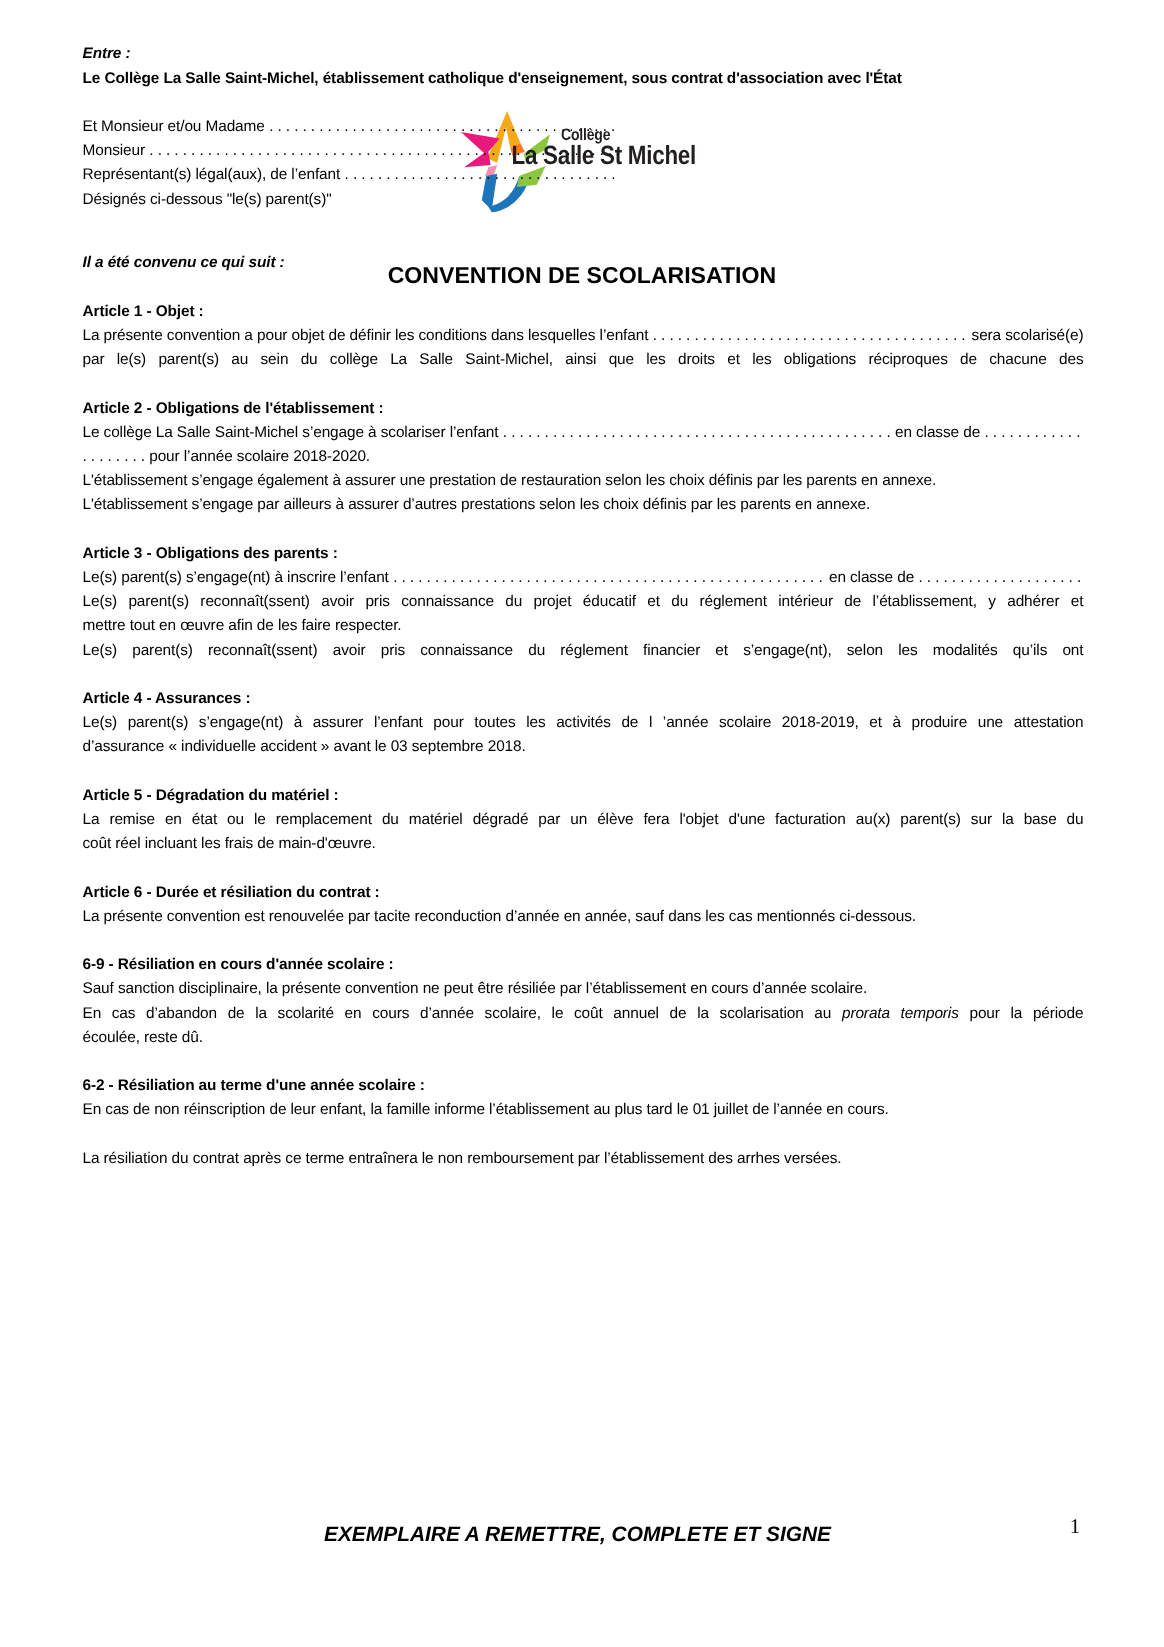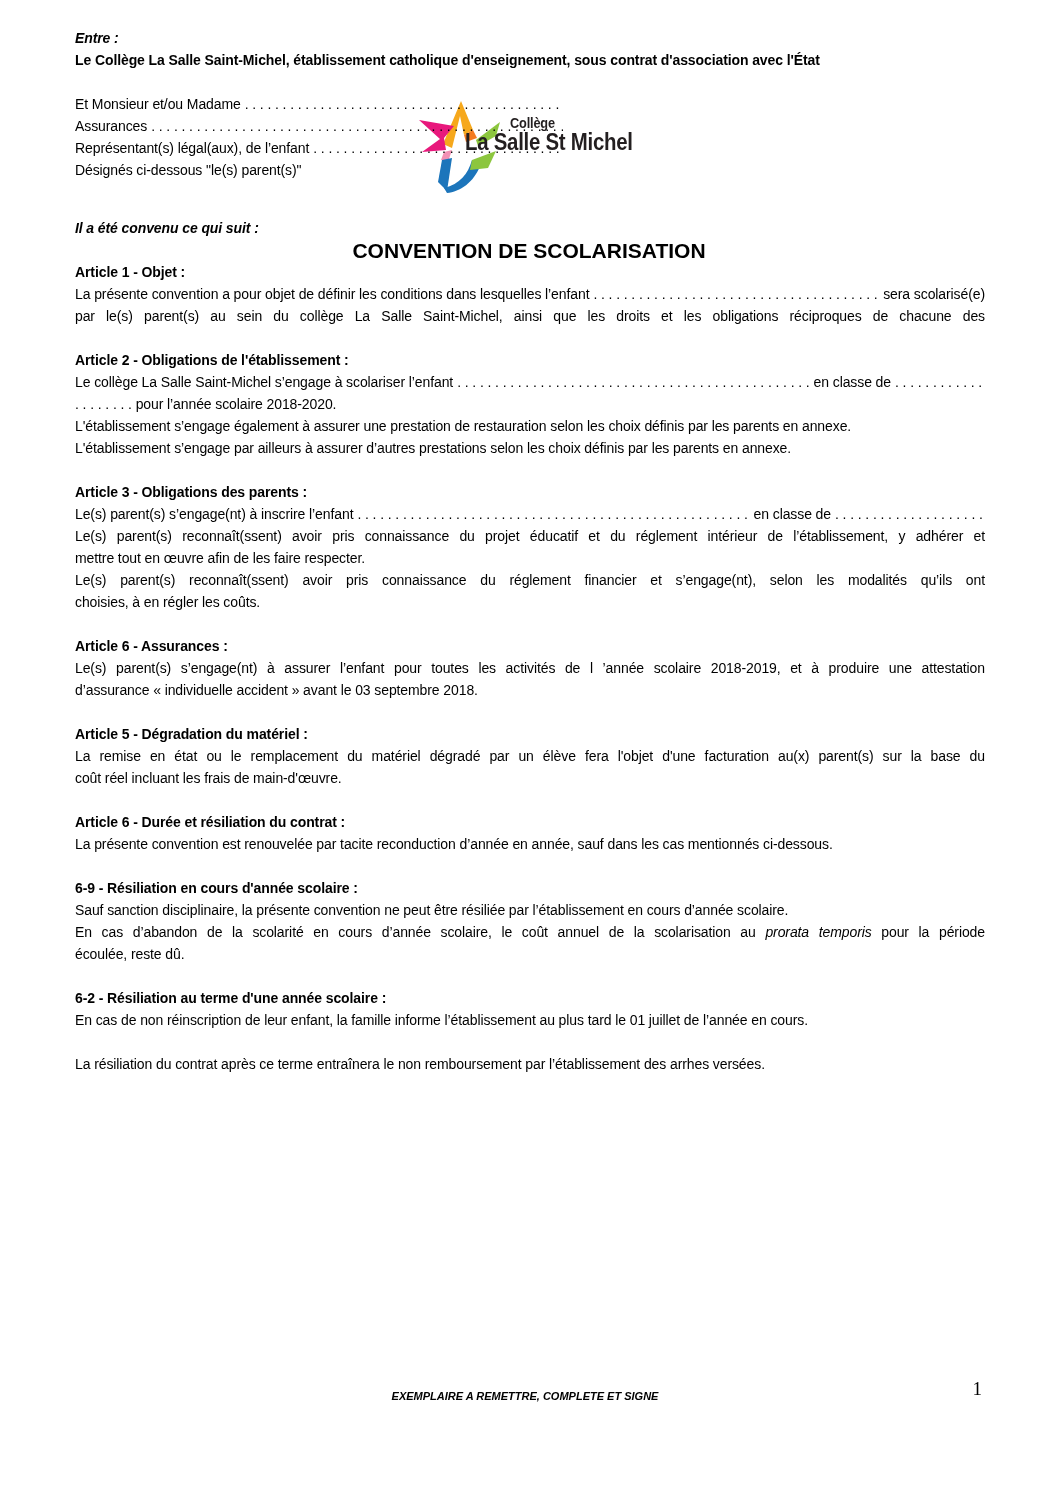--- a/index.html
+++ b/index.html
@@ -5,21 +5,21 @@
   html,body{margin:0;padding:0;background:#ffffff;}
   .page{
     position:relative;
     width:1058px;height:1497px;
     background:#ffffff;
     font-family:"Liberation Sans","DejaVu Sans",sans-serif;
     font-size:14px;line-height:22px;color:#000;
     letter-spacing:-0.1px;
     overflow:hidden;
   }
-  .content{position:absolute;left:75px;top:2px;width:910px;}
+  .content{position:absolute;left:75px;top:12px;width:910px;}
   
   .logo{position:relative;margin:98px auto 0;width:230px;height:97px;}
   .logo svg{position:absolute;left:0;top:0;}
   .logo-college{
     position:absolute;left:96px;top:14px;
     font-size:15px;font-weight:bold;color:#231f20;
     transform:scaleX(0.85);transform-origin:left top;letter-spacing:-0.2px;
   }
   .logo-name{
     position:absolute;left:51px;top:33px;
@@ -42,21 +42,21 @@
   .leader .lbl,.leader .mid,.leader .suffix{white-space:pre;flex:0 0 auto;}
   .leader .dots{flex:1 1 auto;overflow:hidden;white-space:nowrap;margin:0 4px;}
   .leader .tail{flex:0 0 auto;overflow:hidden;white-space:nowrap;margin-left:4px;}
   .tail-a2{width:90px;}
   .tail-a3{width:150px;}
   .field{width:492px;}
   .predots{white-space:pre;}
   
   .footer-note{
     position:absolute;left:0;top:1385px;width:1050px;text-align:center;
-    font-size:11px;font-weight:bold;font-style:italic;letter-spacing:0;
+    font-size:19px;font-weight:bold;font-style:italic;letter-spacing:0;
   }
   .page-number{
     position:absolute;top:1378px;right:76px;
     font-family:"Liberation Serif","DejaVu Serif",serif;
     font-size:19px;letter-spacing:0;
   }
 </style>
 </head>
 <body>
 
@@ -85,21 +85,21 @@
       <div class="line bi">Entre :</div>
       <div class="line b">Le Collège La Salle Saint-Michel, établissement catholique d'enseignement, sous contrat d'association avec l'État</div>
     </div>
 
     <div class="sec">
       <div class="line leader field">
         <span class="lbl">Et Monsieur et/ou Madame</span>
         <span class="dots">. . . . . . . . . . . . . . . . . . . . . . . . . . . . . . . . . . . . . . . . . . . . . . . . . . . . . . . . . . . . . . . . . . . . . . . . . . . . . . . .</span>
       </div>
       <div class="line leader field">
-        <span class="lbl">Assurances</span>
+        <span class="lbl">Monsieur</span>
         <span class="dots">. . . . . . . . . . . . . . . . . . . . . . . . . . . . . . . . . . . . . . . . . . . . . . . . . . . . . . . . . . . . . . . . . . . . . . . . . . . . . . . .</span>
       </div>
       <div class="line leader field">
         <span class="lbl">Représentant(s) légal(aux), de l’enfant</span>
         <span class="dots">. . . . . . . . . . . . . . . . . . . . . . . . . . . . . . . . . . . . . . . . . . . . . . . . . . . . . . . . . . . . . . . . . . . . . . . . . . . . . . . .</span>
       </div>
       <div class="line">Désignés ci-dessous "le(s) parent(s)"</div>
     </div>
 
     <div class="sec sec-convenu">
@@ -135,25 +135,24 @@
       <div class="line b">Article 3 - Obligations des parents :</div>
       <div class="line leader">
         <span class="lbl">Le(s) parent(s) s’engage(nt) à inscrire l’enfant</span>
         <span class="dots">. . . . . . . . . . . . . . . . . . . . . . . . . . . . . . . . . . . . . . . . . . . . . . . . . . . . . . . . . . . . . . . . . . . . . . . . . . . . . . . .</span>
         <span class="mid">en classe de</span>
         <span class="tail tail-a3">. . . . . . . . . . . . . . . . . . . . . . . . . . . . . . . . . . . . . . . . . . . . . . . . . . . . . . . . . . . . . . . . . . . . . . . . . . . . . . . .</span>
       </div>
       <div class="line just">Le(s) parent(s) reconnaît(ssent) avoir pris connaissance du projet éducatif et du réglement intérieur de l’établissement, y adhérer et</div>
       <div class="line">mettre tout en œuvre afin de les faire respecter.</div>
       <div class="line just">Le(s) parent(s) reconnaît(ssent) avoir pris connaissance du réglement financier et s’engage(nt), selon les modalités qu’ils ont</div>
-      <div class="line">choisies, à en régler les coûts.</div>
     </div>
 
     <div class="sec">
-      <div class="line b">Article 6 - Assurances :</div>
+      <div class="line b">Article 4 - Assurances :</div>
       <div class="line just">Le(s) parent(s) s’engage(nt) à assurer l’enfant pour toutes les activités de l ’année scolaire 2018-2019, et à produire une attestation</div>
       <div class="line">d’assurance « individuelle accident » avant le 03 septembre 2018.</div>
     </div>
 
     <div class="sec">
       <div class="line b">Article 5 - Dégradation du matériel :</div>
       <div class="line just">La remise en état ou le remplacement du matériel dégradé par un élève fera l'objet d'une facturation au(x) parent(s) sur la base du</div>
       <div class="line">coût réel incluant les frais de main-d'œuvre.</div>
     </div>
 

